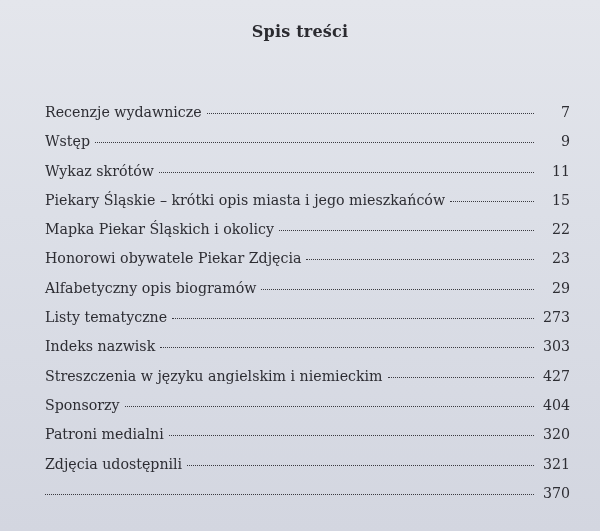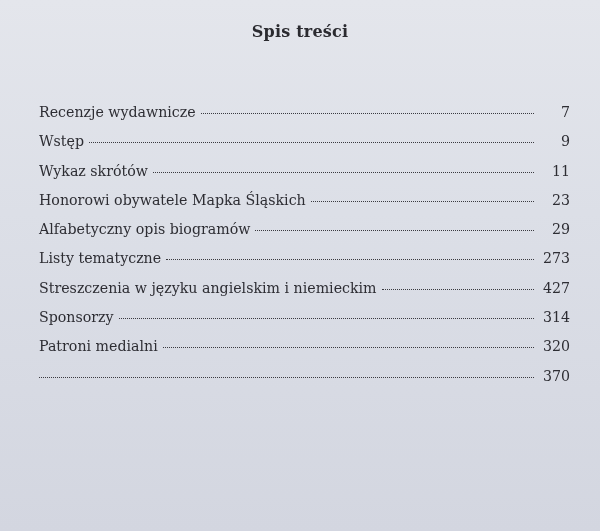--- a/index.html
+++ b/index.html
@@ -37,20 +37,21 @@
     top: 104px;
     width: 531px;
   }
   .toc-row {
     display: flex;
     align-items: baseline;
     height: 29.3px;
     font-size: 14.2px;
     color: #2d2d33;
     transform-origin: left center;
+    margin-left: 6px;
   }
   .toc-label {
     white-space: nowrap;
     padding-right: 5px;
   }
   .toc-dots {
     flex: 1;
     border-bottom: 1.4px dotted #3a3a40;
     position: relative;
     top: -3px;
@@ -83,59 +84,79 @@
       <span class="toc-dots"></span>
       <span class="toc-page">9</span>
     </div>
 
     <div class="toc-row">
       <span class="toc-label">Wykaz skrótów</span>
       <span class="toc-dots"></span>
       <span class="toc-page">11</span>
     </div>
 
-
+    <div class="toc-row">
+      <span class="toc-label">Piekary Śląskie – krótki opis miasta i jego mieszkańców</span>
+      <span class="toc-dots"></span>
+      <span class="toc-page">15</span>
+    </div>
 
     <div class="toc-row">
-      <span class="toc-label">Honorowi obywatele Mapka Śląskich</span>
+      <span class="toc-label">Mapka Piekar Śląskich i okolicy</span>
+      <span class="toc-dots"></span>
+      <span class="toc-page">22</span>
+    </div>
+
+    <div class="toc-row">
+      <span class="toc-label">Honorowi obywatele Piekar Zdjęcia</span>
       <span class="toc-dots"></span>
       <span class="toc-page">23</span>
     </div>
 
     <div class="toc-row">
       <span class="toc-label">Alfabetyczny opis biogramów</span>
       <span class="toc-dots"></span>
       <span class="toc-page">29</span>
     </div>
 
     <div class="toc-row">
       <span class="toc-label">Listy tematyczne</span>
       <span class="toc-dots"></span>
       <span class="toc-page">273</span>
     </div>
 
+    <div class="toc-row">
+      <span class="toc-label">Indeks nazwisk</span>
+      <span class="toc-dots"></span>
+      <span class="toc-page">303</span>
+    </div>
 
     <div class="toc-row">
       <span class="toc-label">Streszczenia w języku angielskim i niemieckim</span>
       <span class="toc-dots"></span>
       <span class="toc-page">427</span>
     </div>
 
     <div class="toc-row">
       <span class="toc-label">Sponsorzy</span>
       <span class="toc-dots"></span>
-      <span class="toc-page">314</span>
+      <span class="toc-page">404</span>
     </div>
 
     <div class="toc-row">
       <span class="toc-label">Patroni medialni</span>
       <span class="toc-dots"></span>
       <span class="toc-page">320</span>
     </div>
 
+    <div class="toc-row">
+      <span class="toc-label">Zdjęcia udostępnili</span>
+      <span class="toc-dots"></span>
+      <span class="toc-page">321</span>
+    </div>
 
     <div class="toc-row">
       <span class="toc-dots"></span>
       <span class="toc-page">370</span>
     </div>
 
   </div>
 </div>
 
 </body></html>

